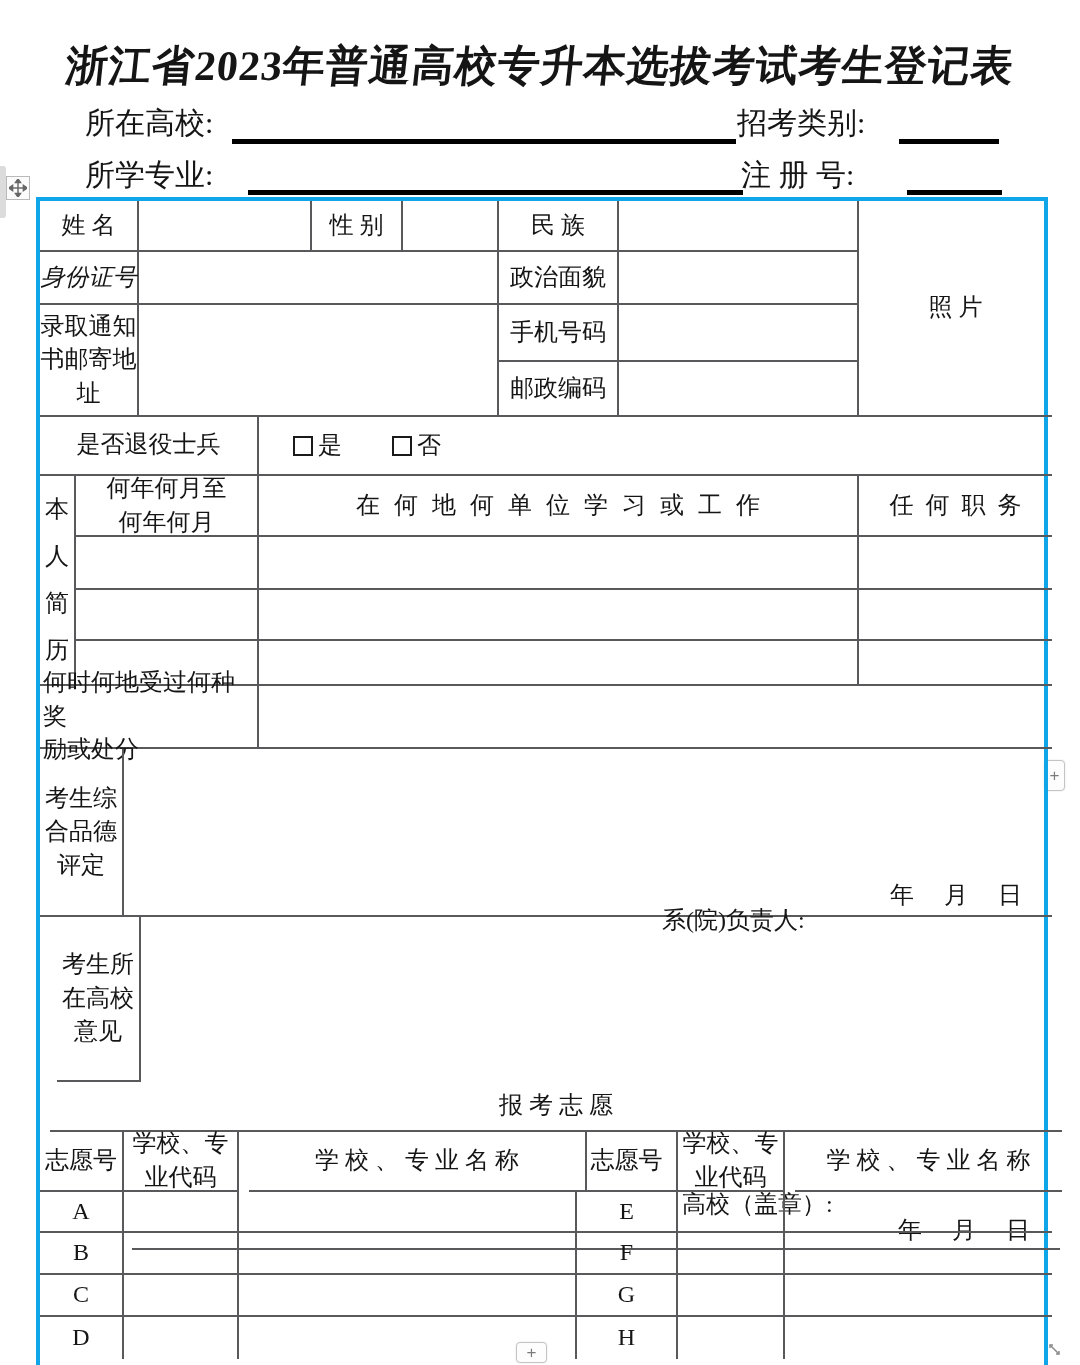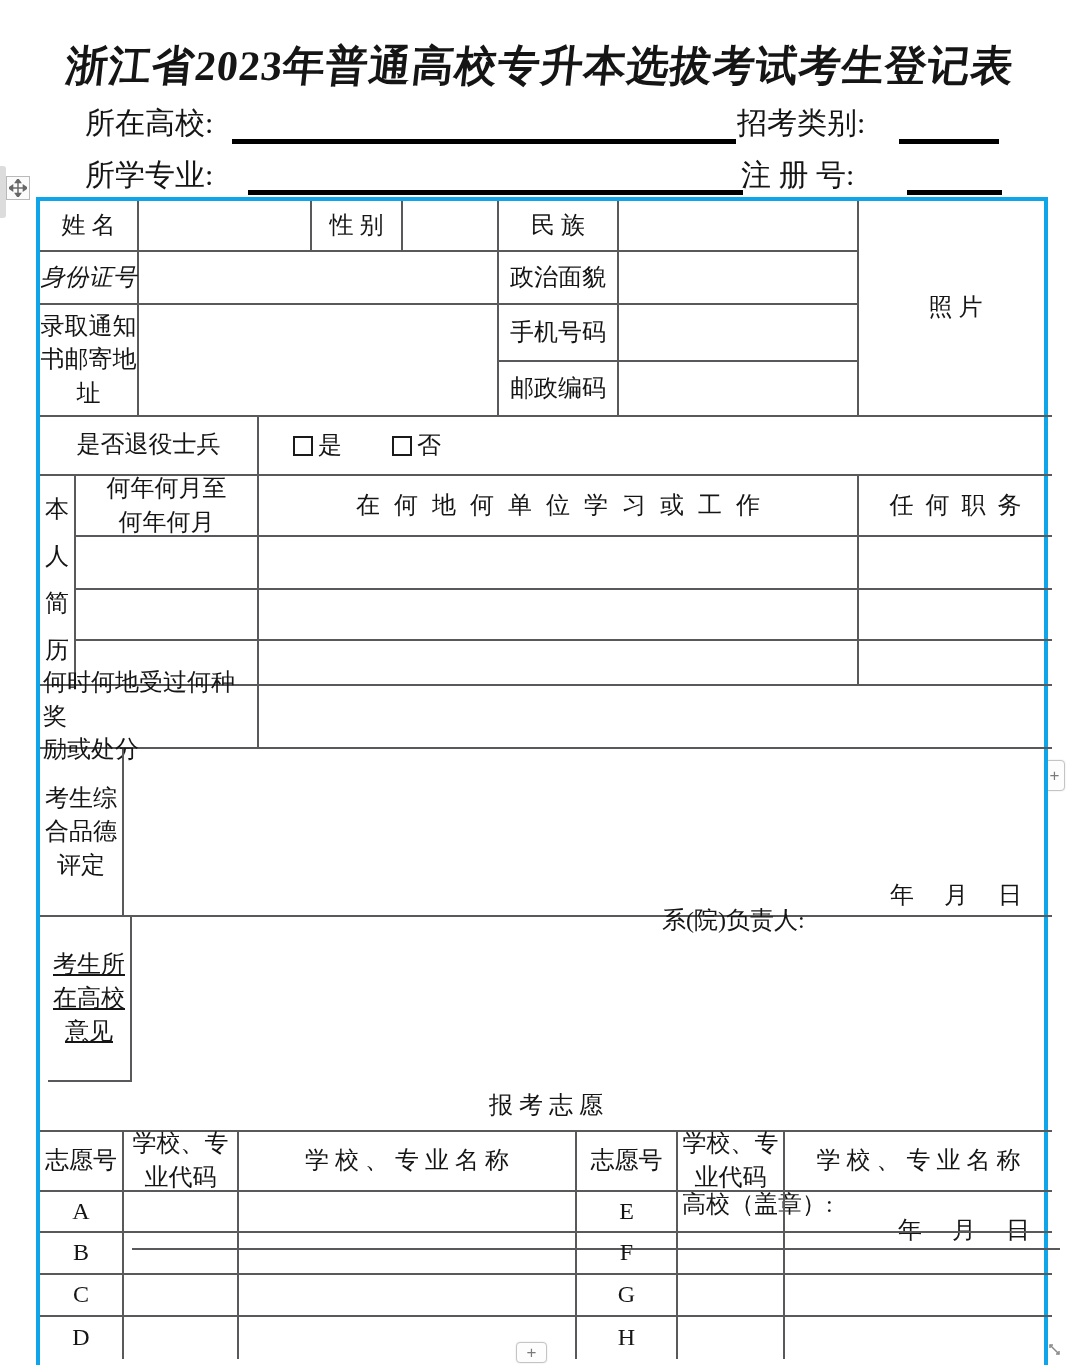--- a/index.html
+++ b/index.html
@@ -17,21 +17,21 @@
          border:4px solid #0ea5e9;box-sizing:border-box;}
   .cell{position:absolute;box-sizing:border-box;display:flex;align-items:center;justify-content:center;
         text-align:center;border-right:2px solid #59595c;border-bottom:2px solid #59595c;
         font-size:24px;line-height:1.3;}
   .nr{border-right:none}
   .nb{border-bottom:none}
   .pre{white-space:pre-line;line-height:1.4;}
   .vside{white-space:pre-line;line-height:1.95;}
   .ls14{letter-spacing:14px;text-indent:14px;}
   .ls12{letter-spacing:12px;text-indent:12px;}
-  .ls6{letter-spacing:6px;text-indent:6px;}
+  .ls6{letter-spacing:6px;text-indent:6px;margin-left:10px;}
   .leftalign{justify-content:flex-start;text-align:left;padding-left:3px;}
   .rel{position:relative;}
   .sig{position:absolute;font-size:24px;white-space:pre;}
   .chkrow{justify-content:flex-start;padding-left:34px;}
   .chkbox{display:inline-block;width:16px;height:16px;border:2px solid #1a1a1a;
           margin-right:5px;vertical-align:-2px;background:#fff;}
   .chkgap{margin-left:50px;}
   .chklab{white-space:pre;}
 
   
@@ -142,21 +142,21 @@
     <div class="cell nr" style="left:219px;top:485px;width:793px;height:63px;"></div>
 
     <div class="cell pre" style="left:0;top:548px;width:84px;height:168px;">考生综
 合品德
 评定</div>
     <div class="cell nr rel" style="left:84px;top:548px;width:928px;height:168px;">
       <span class="sig" style="left:538px;top:108px;margin-top:48px;">系(院)负责人:</span>
       <span class="sig" style="right:30px;bottom:4px;">年     月     日</span>
     </div>
 
-    <div class="cell pre" style="left:8px;top:716px;width:84px;height:165px;text-decoration:underline;">考生所
+    <div class="cell pre" style="left:17px;top:716px;width:84px;height:165px;">考生所
 在高校
 意见</div>
     <div class="cell nr rel" style="left:92px;top:716px;width:928px;height:165px;">
       <span class="sig" style="left:550px;top:104px;">高校（盖章）:</span>
       <span class="sig" style="right:30px;bottom:2px;">年     月     日</span>
     </div>
 
     <div class="cell nr ls6" style="left:0;top:881px;width:1012px;height:50px;">报考志愿</div>
 
     <div class="cell" style="left:0;top:931px;width:84px;height:60px;">志愿号</div>

